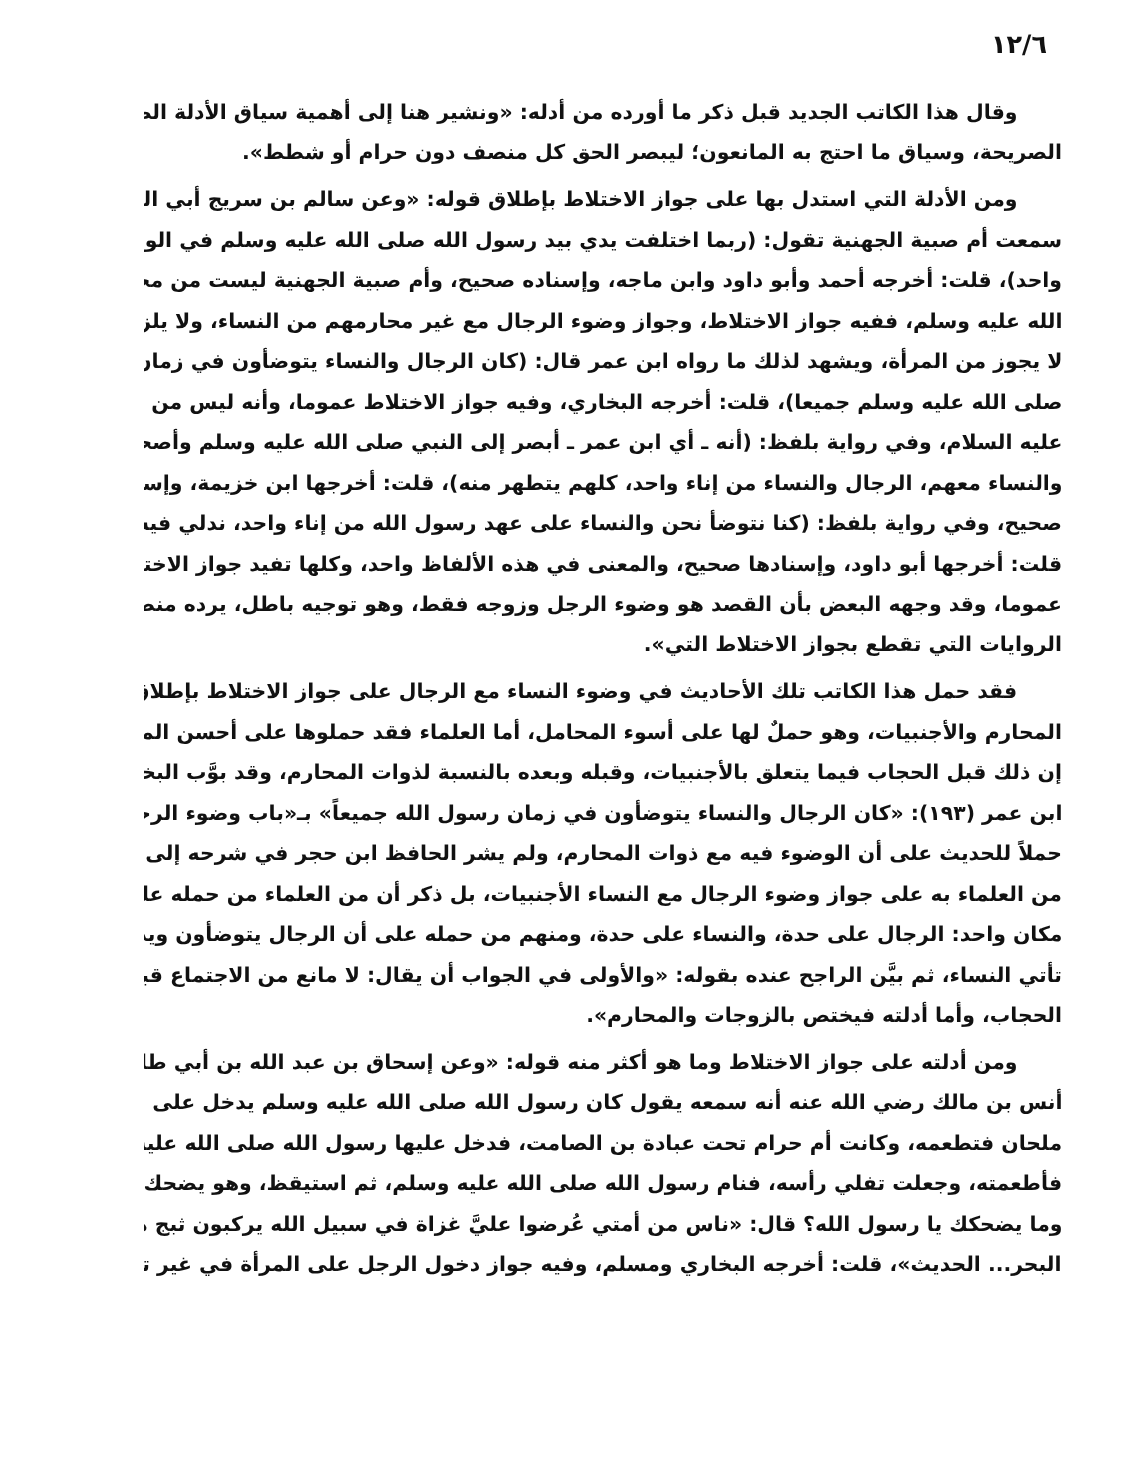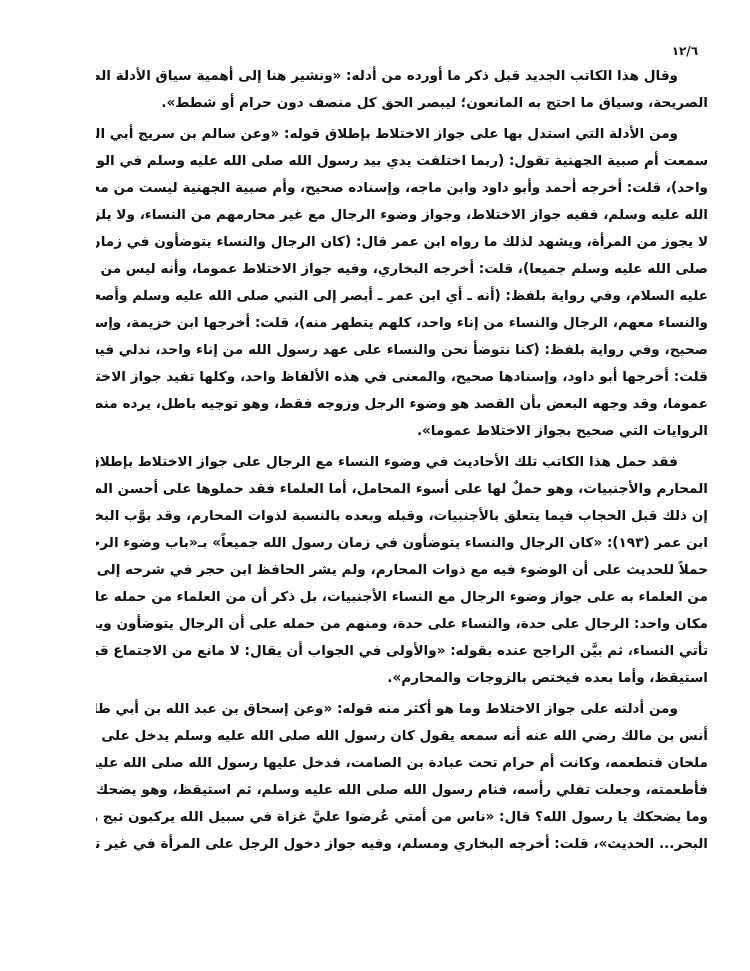--- a/index.html
+++ b/index.html
@@ -17,23 +17,23 @@
     }
     .page {
       position: absolute;
       left: 96px;
       top: 0;
       width: 612px;
       direction: rtl;
     }
     .page-number {
       position: absolute;
-      top: 44px;
+      top: 20px;
       right: 10px;
-      font-size: 12px;
+      font-size: 17px;
       font-weight: bold;
       direction: rtl;
     }
     .line {
       position: absolute;
       right: 0;
       width: 612px;
       height: 26px;
       font-size: 13.6px;
       font-weight: bold;
@@ -65,31 +65,31 @@
   <div class="line" style="top:147px">سمعت أم صبية الجهنية تقول: (ربما اختلفت يدي بيد رسول الله صلى الله عليه وسلم في الوضوء من إناء</div>
   <div class="line" style="top:174px">واحد)، قلت: أخرجه أحمد وأبو داود وابن ماجه، وإسناده صحيح، وأم صبية الجهنية ليست من محارمه صلى</div>
   <div class="line" style="top:201px">الله عليه وسلم، ففيه جواز الاختلاط، وجواز وضوء الرجال مع غير محارمهم من النساء، ولا يلزم منه رؤية ما</div>
   <div class="line" style="top:228px">لا يجوز من المرأة، ويشهد لذلك ما رواه ابن عمر قال: (كان الرجال والنساء يتوضأون في زمان رسول الله</div>
   <div class="line" style="top:255px">صلى الله عليه وسلم جميعا)، قلت: أخرجه البخاري، وفيه جواز الاختلاط عموما، وأنه ليس من خصوصياته</div>
   <div class="line" style="top:282px">عليه السلام، وفي رواية بلفظ: (أنه ـ أي ابن عمر ـ أبصر إلى النبي صلى الله عليه وسلم وأصحابه يتطهرون</div>
   <div class="line" style="top:309px">والنساء معهم، الرجال والنساء من إناء واحد، كلهم يتطهر منه)، قلت: أخرجها ابن خزيمة، وإسنادها</div>
   <div class="line" style="top:336px">صحيح، وفي رواية بلفظ: (كنا نتوضأ نحن والنساء على عهد رسول الله من إناء واحد، ندلي فيه أيدينا)،</div>
   <div class="line" style="top:363px">قلت: أخرجها أبو داود، وإسنادها صحيح، والمعنى في هذه الألفاظ واحد، وكلها تفيد جواز الاختلاط</div>
   <div class="line" style="top:390px">عموما، وقد وجهه البعض بأن القصد هو وضوء الرجل وزوجه فقط، وهو توجيه باطل، يرده منطوق تلك</div>
-  <div class="line last" style="top:417px">الروايات التي صحيح بجواز الاختلاط عموما».</div>
+  <div class="line last" style="top:417px">الروايات التي تقطع بجواز الاختلاط التي».</div>
 
   <div class="line indent" style="top:448px">فقد حمل هذا الكاتب تلك الأحاديث في وضوء النساء مع الرجال على جواز الاختلاط بإطلاق مع</div>
   <div class="line" style="top:475px">المحارم والأجنبيات، وهو حملٌ لها على أسوء المحامل، أما العلماء فقد حملوها على أحسن المحامل، فقالوا:</div>
   <div class="line" style="top:502px">إن ذلك قبل الحجاب فيما يتعلق بالأجنبيات، وقبله وبعده بالنسبة لذوات المحارم، وقد بوَّب البخاري لحديث</div>
   <div class="line" style="top:529px">ابن عمر (١٩٣): «كان الرجال والنساء يتوضأون في زمان رسول الله جميعاً» بـ«باب وضوء الرجل مع امرأته»</div>
   <div class="line" style="top:556px">حملاً للحديث على أن الوضوء فيه مع ذوات المحارم، ولم يشر الحافظ ابن حجر في شرحه إلى استدلال أحد</div>
   <div class="line" style="top:583px">من العلماء به على جواز وضوء الرجال مع النساء الأجنبيات، بل ذكر أن من العلماء من حمله على الوضوء في</div>
   <div class="line" style="top:610px">مكان واحد: الرجال على حدة، والنساء على حدة، ومنهم من حمله على أن الرجال يتوضأون ويذهبون ثم</div>
   <div class="line" style="top:637px">تأتي النساء، ثم بيَّن الراجح عنده بقوله: «والأولى في الجواب أن يقال: لا مانع من الاجتماع قبل نزول</div>
-  <div class="line last" style="top:664px">استيقظ، وأما بعده فيختص بالزوجات والمحارم».</div>
+  <div class="line last" style="top:664px">الحجاب، وأما أدلته فيختص بالزوجات والمحارم».</div>
 
   <div class="line indent" style="top:695px">ومن أدلته على جواز الاختلاط وما هو أكثر منه قوله: «وعن إسحاق بن عبد الله بن أبي طلحة عن</div>
   <div class="line" style="top:722px">أنس بن مالك رضي الله عنه أنه سمعه يقول كان رسول الله صلى الله عليه وسلم يدخل على أم حرام بنت</div>
   <div class="line" style="top:749px">ملحان فتطعمه، وكانت أم حرام تحت عبادة بن الصامت، فدخل عليها رسول الله صلى الله عليه وسلم،</div>
   <div class="line" style="top:776px">فأطعمته، وجعلت تفلي رأسه، فنام رسول الله صلى الله عليه وسلم، ثم استيقظ، وهو يضحك، قالت فقلت:</div>
   <div class="line" style="top:803px">وما يضحكك يا رسول الله؟ قال: «ناس من أمتي عُرضوا عليَّ غزاة في سبيل الله يركبون ثبج هذا</div>
   <div class="line" style="top:830px">البحر... الحديث»، قلت: أخرجه البخاري ومسلم، وفيه جواز دخول الرجل على المرأة في غير تهمة، وفيه جواز</div>
 </div>
 
 </body></html>

